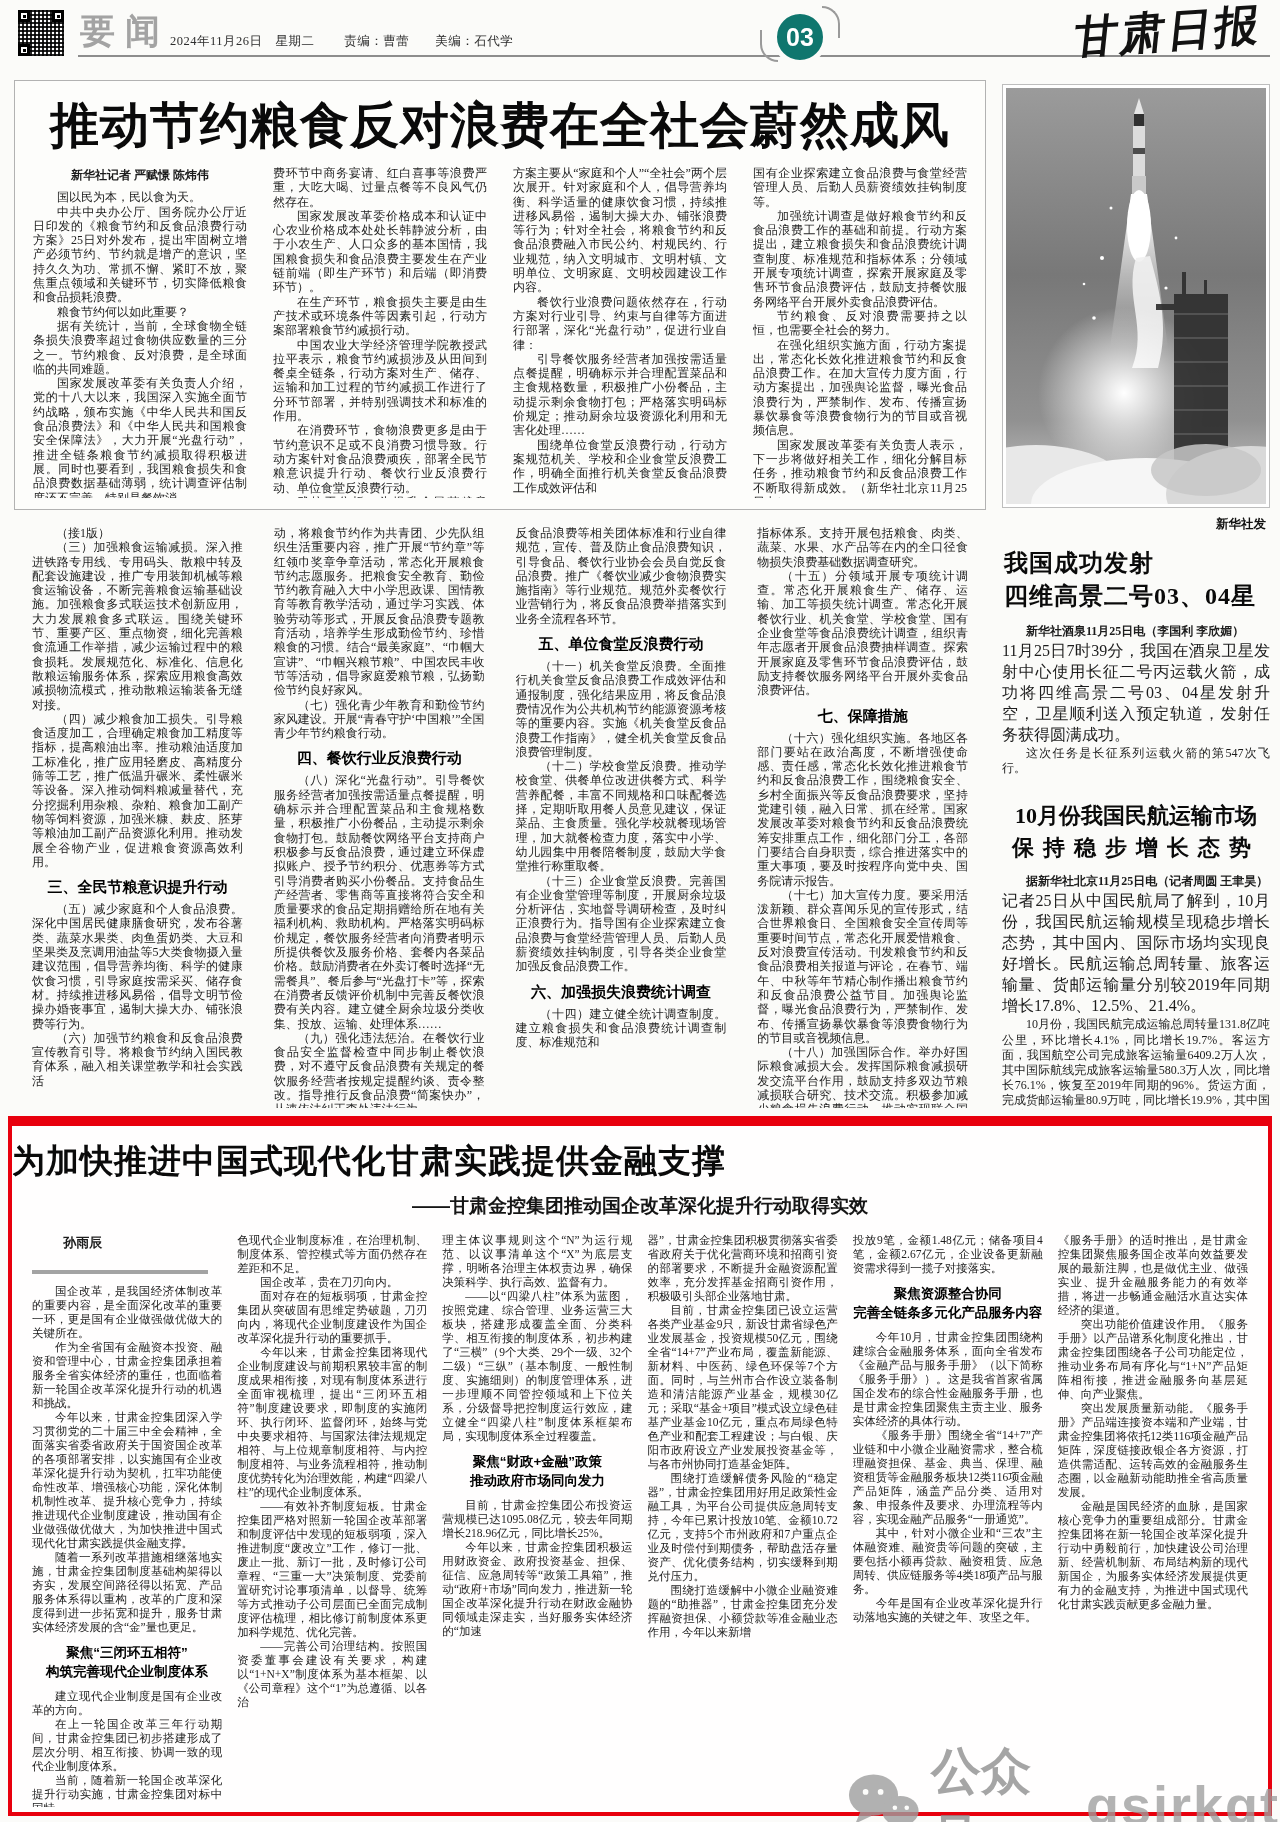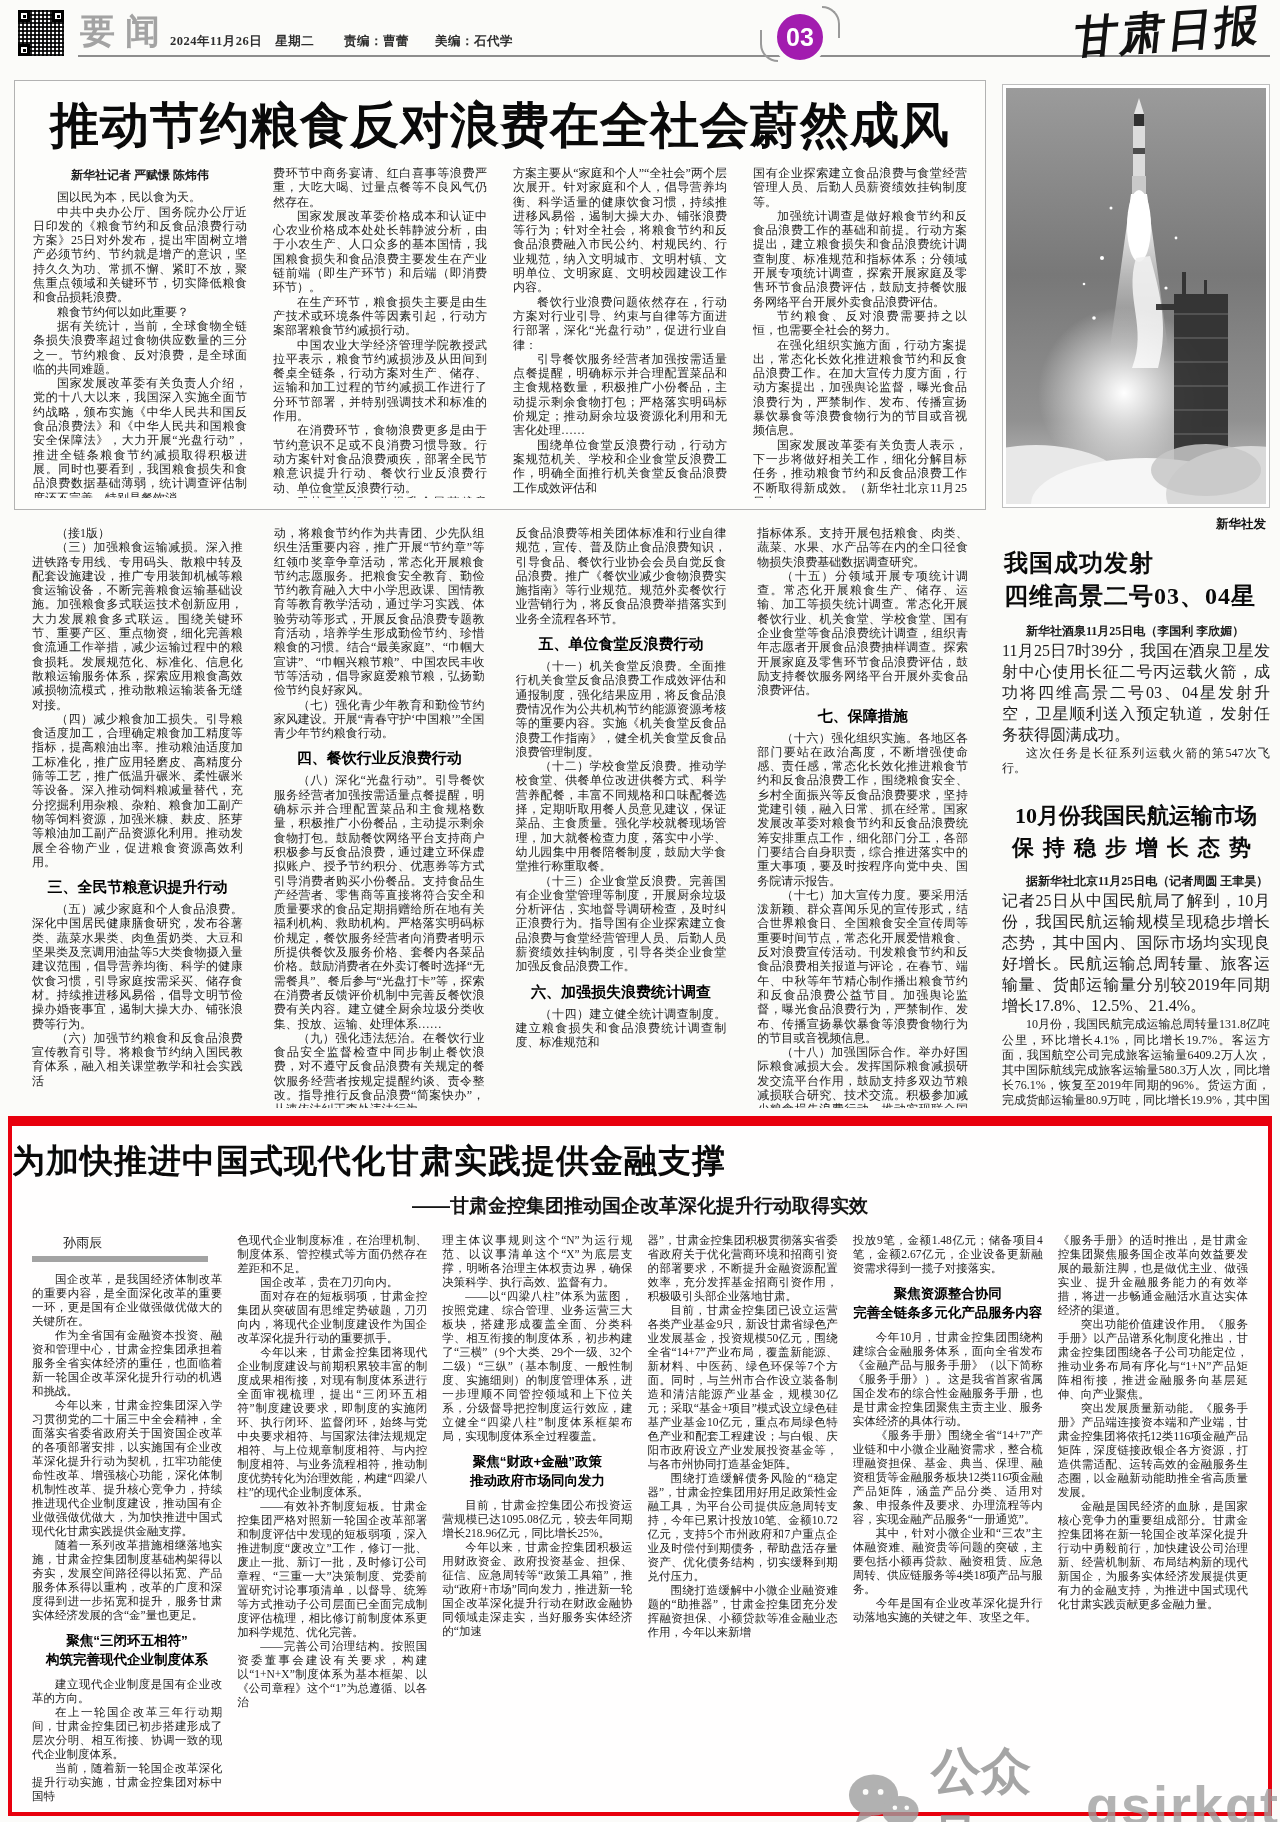--- a/index.html
+++ b/index.html
@@ -12,44 +12,44 @@
   .hdr{position:absolute;left:0;top:0;width:1280px;height:78px}
   .qr{position:absolute;left:18px;top:10px;width:46px;height:46px;
       background:
         repeating-linear-gradient(0deg,rgba(0,0,0,.85) 0 2px,transparent 2px 4px),
         repeating-linear-gradient(90deg,rgba(0,0,0,.85) 0 2px,#fff 2px 4px);}
   .qf{position:absolute;width:12px;height:12px;border:3px solid #000;background:#fff;box-sizing:border-box}
   .qf::after{content:"";position:absolute;left:2px;top:2px;width:3px;height:3px;background:#000}
   .qf-tl{left:0;top:0}.qf-tr{right:0;top:0}.qf-bl{left:0;bottom:0}
   .sec{position:absolute;left:80px;top:8px;font-family:Liberation Mono, monospace;
        font-weight:bold;font-size:35px;color:#a3a3a3;letter-spacing:10px}
-  .dateline{position:absolute;left:170px;top:33px;font-size:12.5px;font-weight:bold;color:#2d2d2d;letter-spacing:.5px}
+  .dateline{position:absolute;left:170px;top:33px;font-size:12.5px;font-weight:normal;color:#2d2d2d;letter-spacing:.5px}
   .dateline .ed{margin-left:26px}
   .hrule{position:absolute;left:78px;top:55px;width:1192px;height:2px;background:#8d8d8d}
   .pagecircle{position:absolute;left:772px;top:9px;width:46px;height:46px;border-radius:50%;
-       background:#a21caf;color:#fff;font-family:"Liberation Sans",sans-serif;font-weight:bold;
+       background:#0f766e;color:#fff;font-family:"Liberation Sans",sans-serif;font-weight:bold;
        font-size:25px;display:flex;align-items:center;justify-content:center;
        border:5px solid #fbfbf9;z-index:3}
   .pagecircle::before{content:"";position:absolute;left:-17px;top:16px;width:16px;height:30px;
        border-left:2px solid #9a9a9a;border-bottom:2px solid #9a9a9a;border-radius:0 0 0 22px}
   .pagecircle::after{content:"";position:absolute;right:-17px;top:-8px;width:16px;height:30px;
        border-right:2px solid #9a9a9a;border-top:2px solid #9a9a9a;border-radius:0 22px 0 0}
   .masthead{position:absolute;right:18px;top:2px;font-family:"DejaVu Serif",serif;font-weight:bold;
        font-size:44px;color:#121212;transform:rotate(-4deg) skewX(-10deg);letter-spacing:3px}
   
   .colwrap{display:flex}
   .ncol{flex:1;overflow:hidden;text-align:justify}
   .blk-p{margin:0;text-indent:2em;text-align:justify}
   .blk-pn{margin:0;text-indent:0;text-align:justify}
   .blk-h{font-family:"Liberation Sans","DejaVu Sans",sans-serif;font-weight:bold;text-align:center;
        text-indent:0;margin:8px 0 6px;font-size:15px;color:#000;line-height:19px}
   .blk-byc{font-weight:bold;text-align:center;text-indent:0;margin:2px 0 8px;font-size:12px}
   .blk-by{font-weight:bold;text-indent:2em;margin:0 0 1px;font-size:12px}
-  .blk-auth{font-weight:normal;font-size:13px;text-indent:2.4em;padding:3px 0 6px;
-       border-bottom:6px solid #a3a3a3;margin:0 14px 10px 0}
+  .blk-auth{font-weight:bold;font-size:13px;text-indent:2.4em;padding:3px 0 20px;
+       border-bottom:4px solid #a3a3a3;margin:0 14px 10px 0}
   
   #mainbox{position:absolute;left:14px;top:80px;width:972px;height:430px;
        border:1px solid #b2b2b2;background:#fdfdfb;box-sizing:border-box}
   .bighead{margin-top:15px;text-align:center;font-family:"Liberation Sans","DejaVu Sans",sans-serif;
        font-weight:900;font-size:49px;color:#0a0a0a;letter-spacing:1px;line-height:58px}
   #mainbox .colwrap{gap:26px;padding:12px 18px 0;height:332px;overflow:hidden}
   #mainbox .ncol{font-size:12px;line-height:14.3px}
   
   #cont{position:absolute;left:14px;top:520px;width:972px;height:590px}
   #cont .colwrap{gap:31px;padding:6px 18px 0;height:582px;overflow:hidden}

